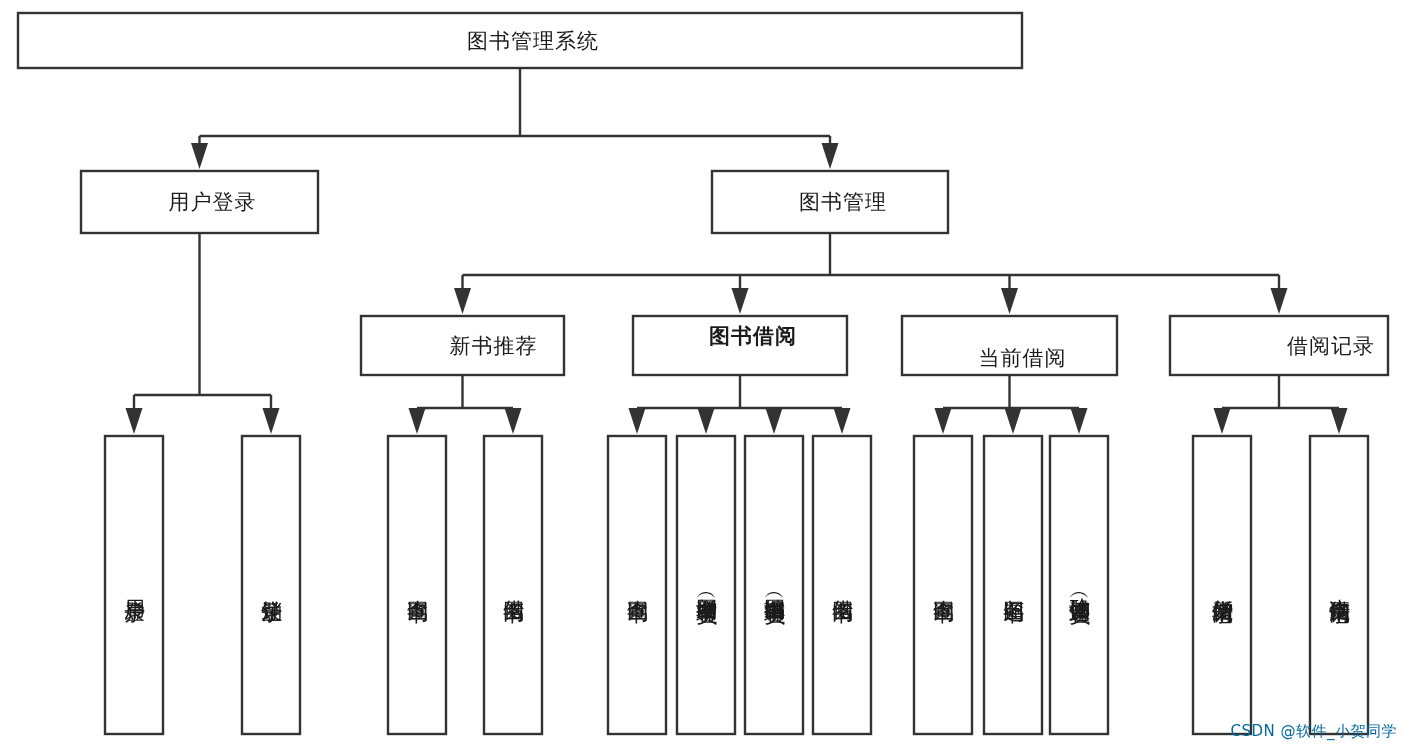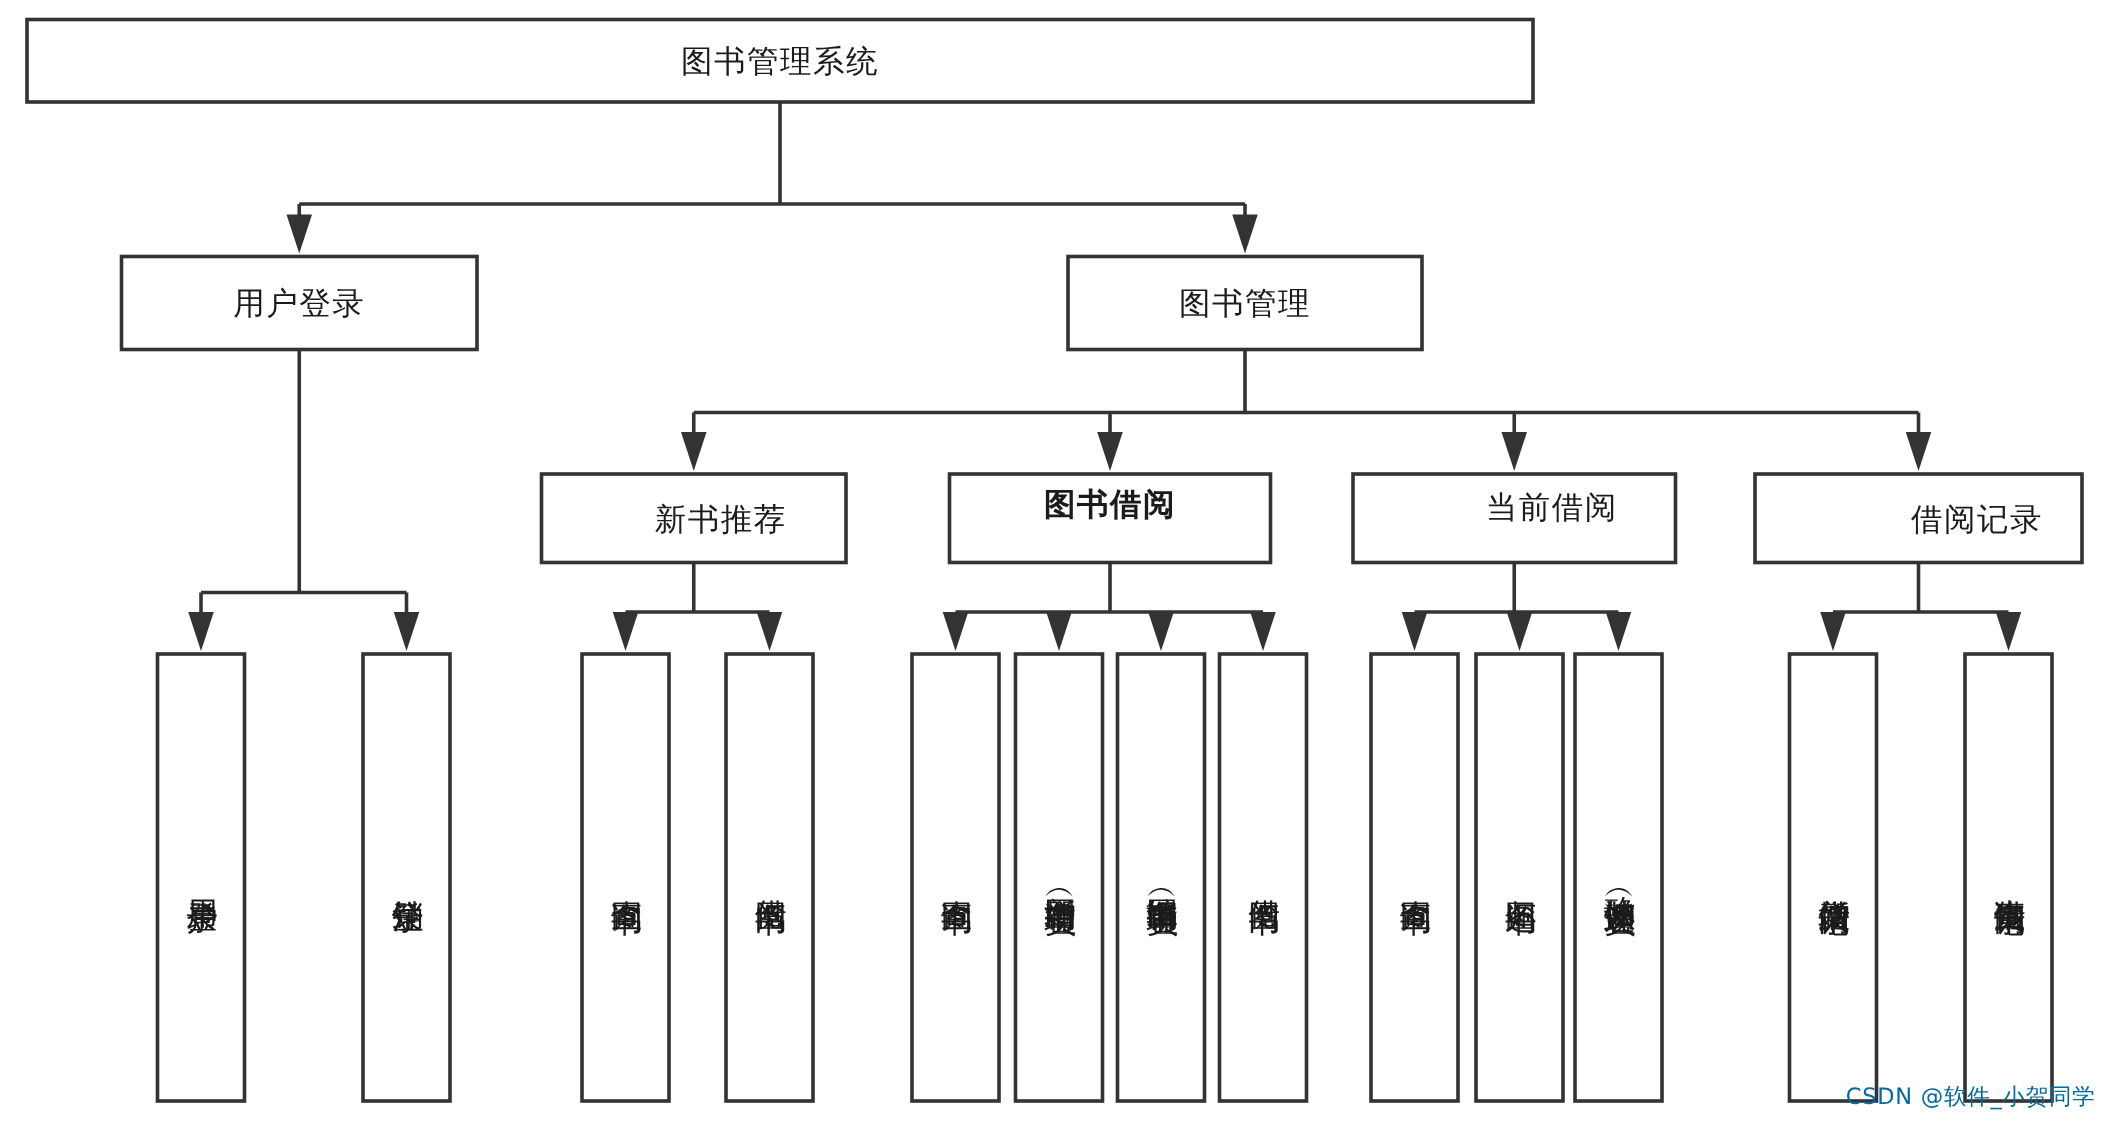--- a/index.html
+++ b/index.html
@@ -60,20 +60,21 @@
     position: absolute;
     display: flex;
     align-items: center;
     justify-content: center;
     font-size: 21px;
     color: #1b1b1b;
     letter-spacing: 1px;
     white-space: nowrap;
     pointer-events: none;
     font-family: "DejaVu Sans", "Liberation Sans", sans-serif;
+    padding-left: 13px;
   }
   .watermark {
     position: absolute;
     right: 8px;
     bottom: 6px;
     font-size: 15px;
     color: #0369a1;
     letter-spacing: 0.5px;
     font-family: "DejaVu Sans", "Liberation Sans", sans-serif;
     white-space: nowrap;
@@ -163,21 +164,21 @@
       </g>
   </svg>
   <div id="labels-layer">
       <div class="htext-wrap" style="left: 18px; top: 13px; width: 1004px; height: 55px;">图书管理系统</div>
       <div class="htext-wrap" style="left: 81px; top: 171px; width: 237px; height: 62px;">用户登录</div>
       <div class="htext-wrap" style="left: 712px; top: 171px; width: 236px; height: 62px;">图书管理</div>
       <div class="vtext-wrap" style="left: 105px; top: 436px; width: 58px; height: 298px;">用户登录</div>
       <div class="vtext-wrap" style="left: 242px; top: 436px; width: 58px; height: 298px;">注销登录</div>
       <div class="htext-wrap" style="left: 379px; top: 316px; width: 203px; height: 59px;">新书推荐</div>
       <div class="htext-wrap" style="left: 633px; top: 300px; width: 214px; height: 72px; font-weight: bold;">图书借阅</div>
-      <div class="htext-wrap" style="left: 902px; top: 316px; width: 215px; height: 44px; margin-left: 25px;">当前借阅</div>
+      <div class="htext-wrap" style="left: 902px; top: 336px; width: 215px; height: 44px;">当前借阅</div>
       <div class="htext-wrap" style="left: 1170px; top: 316px; width: 218px; height: 59px; margin-left: 39px;">借阅记录</div>
       <div class="vtext-wrap" style="left: 388px; top: 436px; width: 58px; height: 298px;">查询图书</div>
       <div class="vtext-wrap" style="left: 484px; top: 436px; width: 58px; height: 298px;">借阅图书</div>
       <div class="vtext-wrap" style="left: 608px; top: 436px; width: 58px; height: 298px;">查询图书</div>
       <div class="vtext-wrap" style="left: 677px; top: 436px; width: 58px; height: 298px;">新增图书（管理员）</div>
       <div class="vtext-wrap" style="left: 745px; top: 436px; width: 58px; height: 298px;">编辑图书（管理员）</div>
       <div class="vtext-wrap" style="left: 813px; top: 436px; width: 58px; height: 298px;">借阅图书</div>
       <div class="vtext-wrap" style="left: 914px; top: 436px; width: 58px; height: 298px;">查询图书</div>
       <div class="vtext-wrap" style="left: 984px; top: 436px; width: 58px; height: 298px;">归还图书</div>
       <div class="vtext-wrap" style="left: 1050px; top: 436px; width: 58px; height: 298px;">确认归还（管理员）</div>

